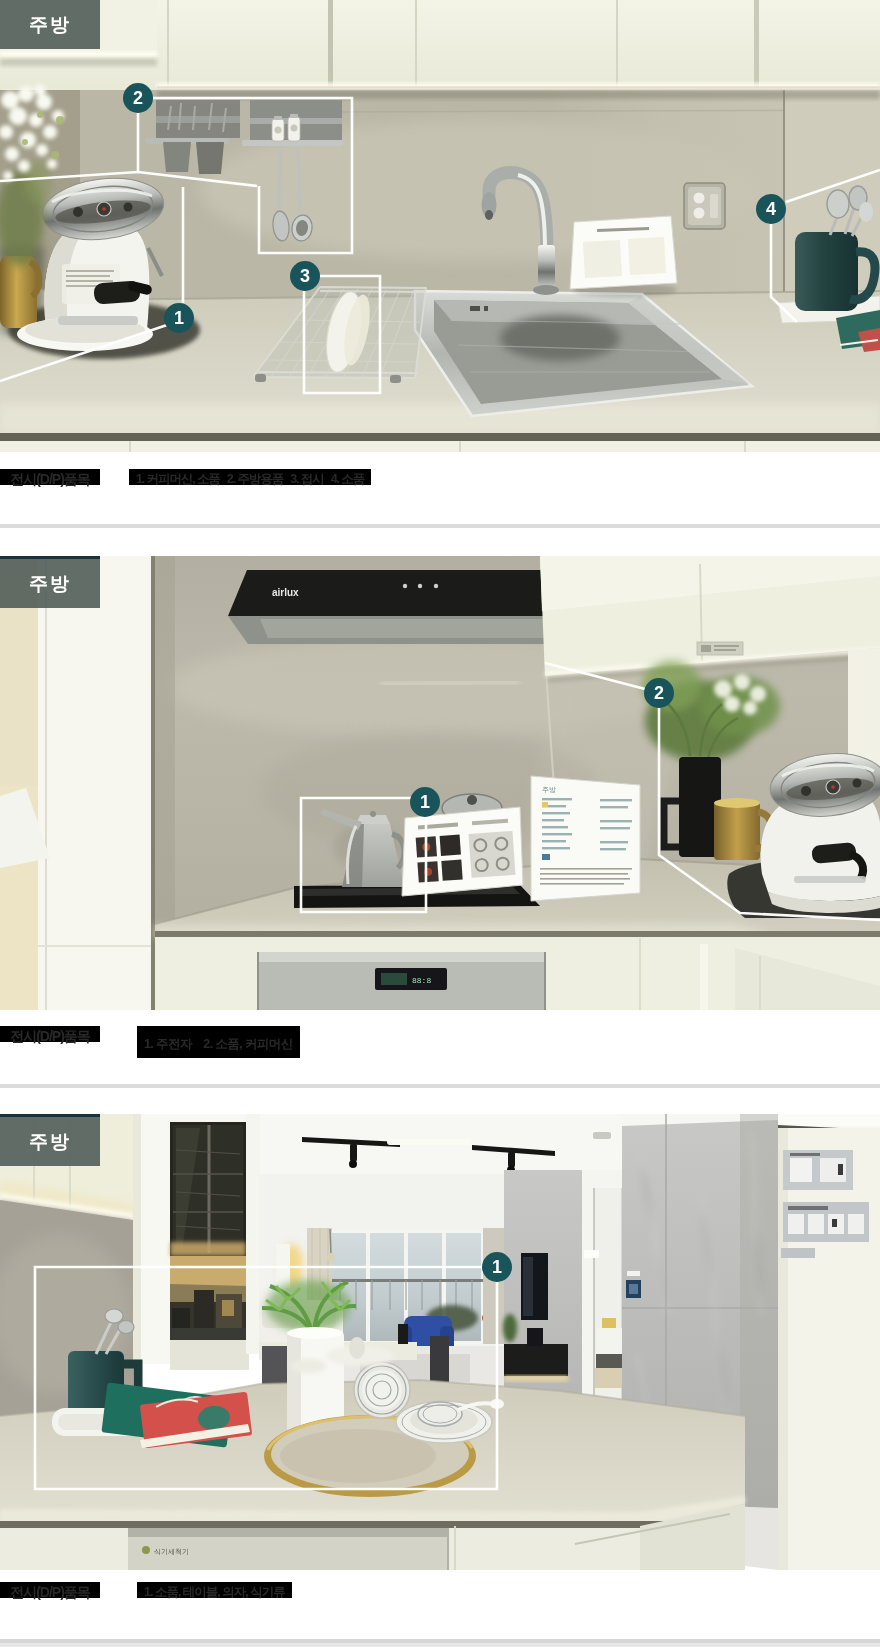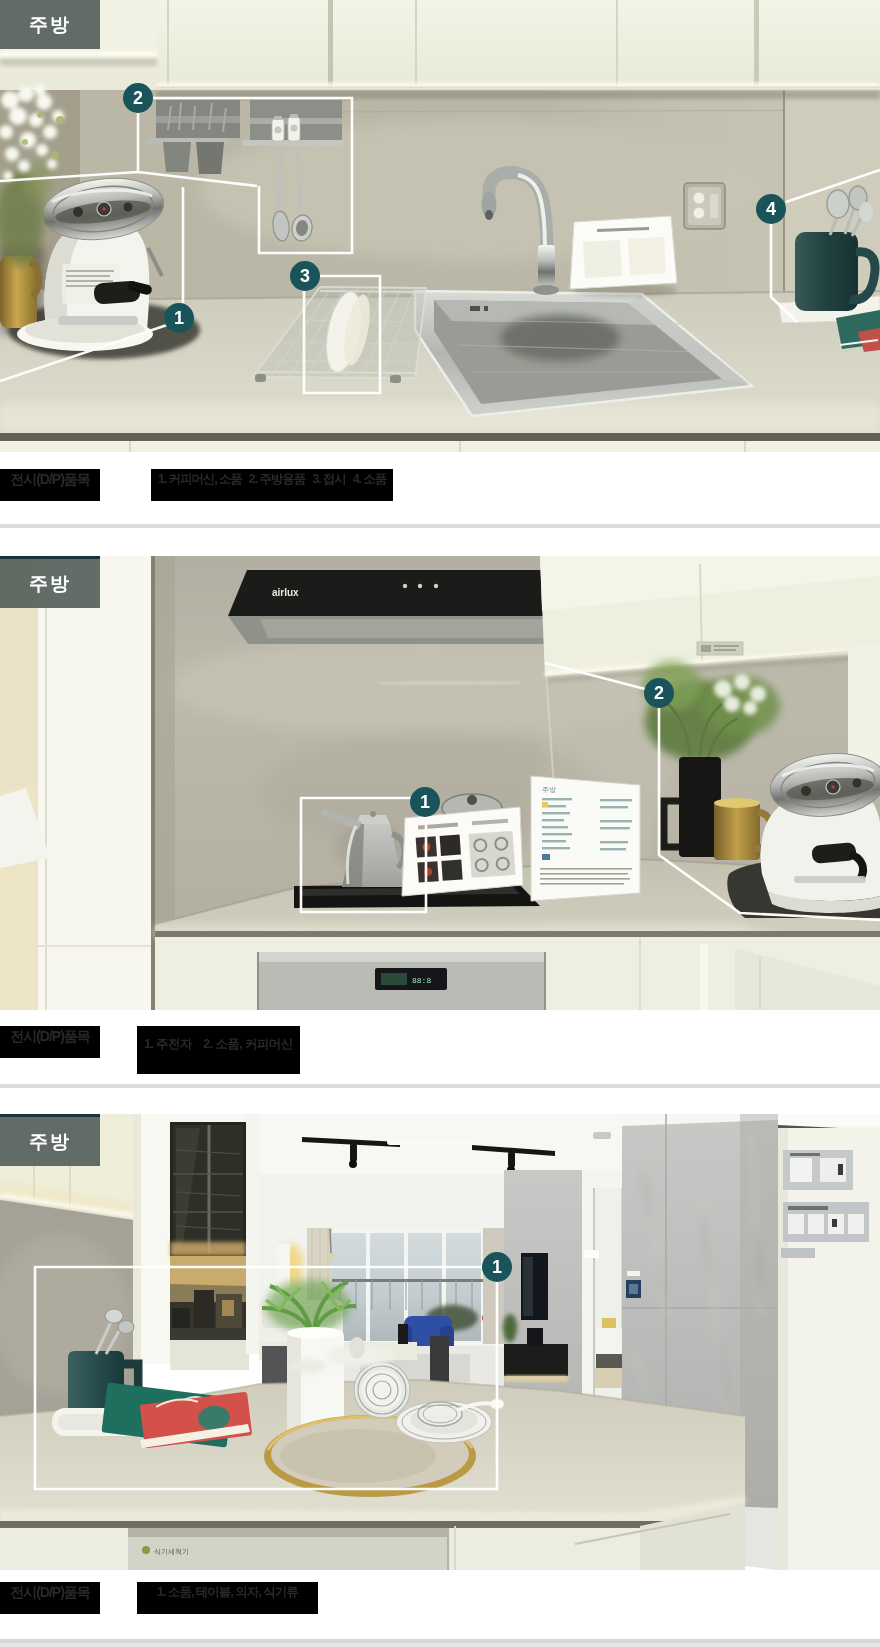--- a/index.html
+++ b/index.html
@@ -1,20 +1,20 @@
 <!DOCTYPE html>
 <html><head>
 <meta charset="utf-8">
 <style>
 html,body{margin:0;padding:0;background:#fff;}
 body{font-family:"Liberation Sans",sans-serif;}
 #page{position:relative;width:880px;height:1647px;overflow:hidden;background:#fff;}
 .ph{position:absolute;left:0;width:880px;overflow:hidden;}
 .badge{position:absolute;left:0;top:0;width:100px;height:49px;border-top:3px solid #17333c;background:rgba(86,98,93,.93);color:#fff;font-size:19px;font-weight:bold;letter-spacing:2px;display:flex;align-items:center;justify-content:center;}
-.cap{position:absolute;height:32px;background:#000;color:#292929;font-weight:bold;font-size:12.5px;line-height:20px;white-space:nowrap;}
+.cap{position:absolute;height:16px;background:#000;color:#292929;font-weight:bold;font-size:12.5px;line-height:20px;white-space:nowrap;}
 .sep{position:absolute;left:0;width:880px;height:4px;background:#dcdcdc;}
 svg{display:block;}
 </style>
 </head>
 <body>
 <div id="page">
 
 <div class="ph" style="top:0;height:452px;">
 <svg width="880" height="452" viewBox="0 0 880 452">
 <defs>
@@ -286,21 +286,21 @@
 <circle cx="771" cy="209" r="15" fill="#19545a"></circle>
           <text x="771" y="215">4</text>
 </g>
 </svg>
 
 <div class="badge" style="top:-3px;">주방</div>
 </div>
 
 <div class="cap" style="left:0;top:469px;width:100px;text-align:center;letter-spacing:-1px;font-size:14px;">전시(D/P)품목</div>
 
-<div class="cap" style="left:151px;top:469px;padding:0 7px;letter-spacing:-1.1px;">1. 커피머신, 소품&nbsp;&nbsp; 2. 주방용품&nbsp;&nbsp; 3. 접시&nbsp;&nbsp; 4. 소품</div>
+<div class="cap" style="left:129px;top:469px;padding:0 7px;letter-spacing:-1.1px;">1. 커피머신, 소품&nbsp;&nbsp; 2. 주방용품&nbsp;&nbsp; 3. 접시&nbsp;&nbsp; 4. 소품</div>
 
 <div class="sep" style="top:524px;"></div>
 
 <div class="ph" style="top:556px;height:454px;">
 <svg width="880" height="454" viewBox="0 0 880 454">
 <defs>
 <linearGradient id="cnt2" x1="0" y1="0" x2="0" y2="1">
             <stop offset="0" stop-color="#c3c0b0"></stop>
             <stop offset="1" stop-color="#dbd9c9"></stop>
           </linearGradient>
@@ -798,18 +798,18 @@
 <circle cx="497" cy="153" r="15" fill="#19545a"></circle>
           <text x="497" y="159">1</text>
 </g>
 </svg>
 
 <div class="badge">주방</div>
 </div>
 
 <div class="cap" style="left:0;top:1582px;width:100px;text-align:center;letter-spacing:-1px;font-size:14px;">전시(D/P)품목</div>
 
-<div class="cap" style="left:137px;top:1582px;padding:0 20px;letter-spacing:-1px;">1. 소품, 테이블, 의자, 식기류</div>
+<div class="cap" style="left:137px;top:1582px;padding:0 7px;letter-spacing:-1px;">1. 소품, 테이블, 의자, 식기류</div>
 
 <div class="sep" style="top:1639px;height:4px;background:#d6d6d6;"></div>
 
 <div class="sep" style="top:1643px;height:4px;background:#e6e6e6;"></div>
 </div>
 
 </body></html>

